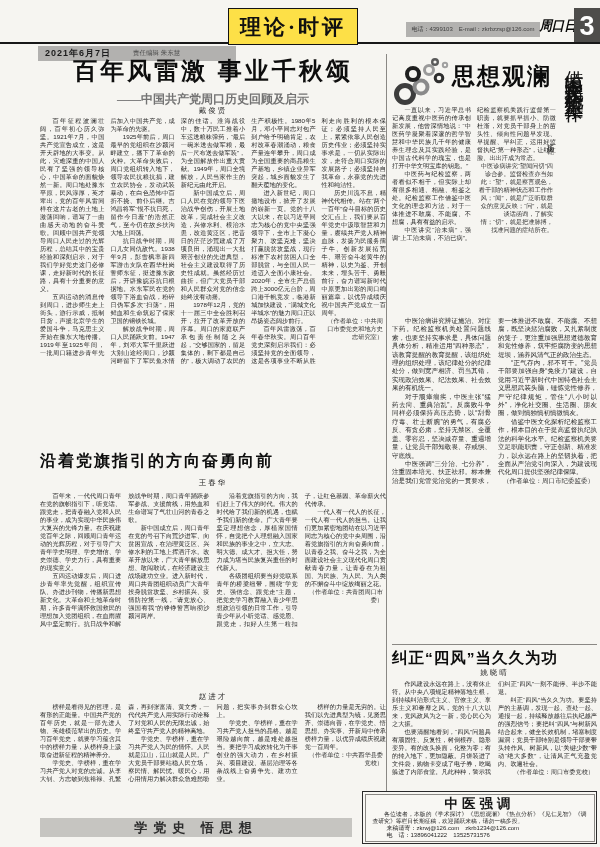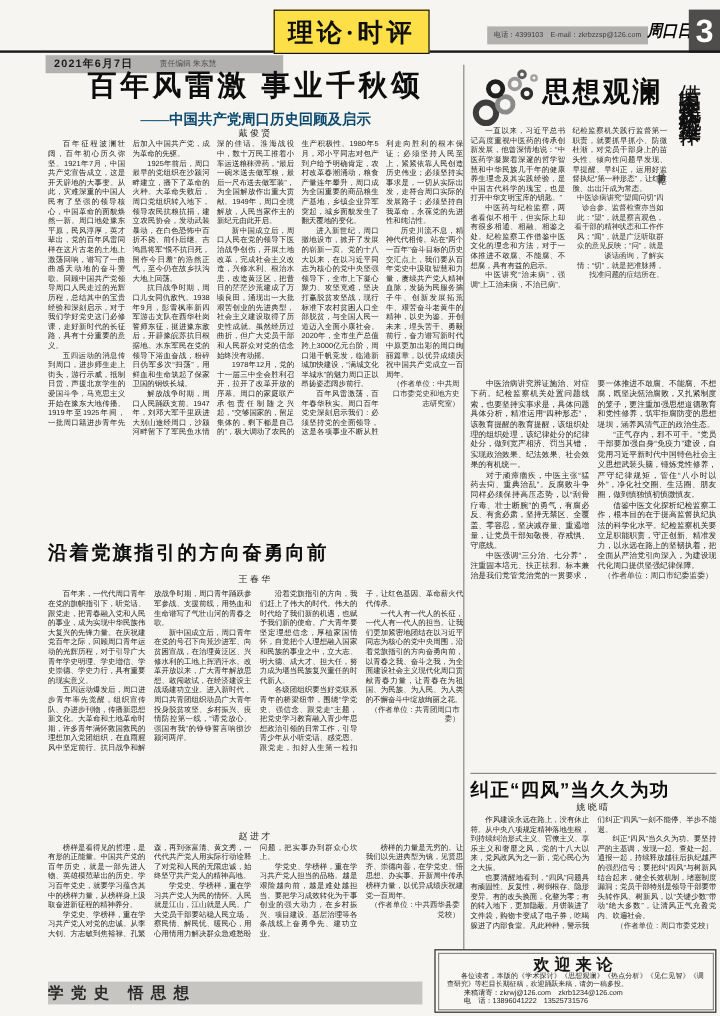--- a/index.html
+++ b/index.html
@@ -22,37 +22,37 @@
      display:flex;align-items:center;justify-content:center;font-size:27px;font-weight:bold;}
   .hdr-rule{position:absolute;left:0;top:42px;width:600px;height:1.6px;background:#181818;}
   
   .cols{position:absolute;column-fill:balance;text-align:justify;color:#262626;}
   .cols p{margin:0;text-indent:2em;}
   .cols p:last-child{text-align:right;text-indent:0;padding-right:3px;color:#333;}
   
   .main-title{position:absolute;left:40px;top:55px;width:346px;text-align:center;font-size:24px;
      font-weight:900;letter-spacing:3px;color:#0d0d0d;white-space:nowrap;}
   .main-subtitle{position:absolute;left:40px;top:91px;width:346px;text-align:center;
-     font-family:"Liberation Serif",serif;font-weight:bold;font-size:12px;color:#0c4a6e;}
+     font-family:"Liberation Serif",serif;font-weight:bold;font-size:12px;color:#737373;}
   .byline{position:absolute;text-align:center;font-size:7.5px;color:#2c2c2c;letter-spacing:2px;}
   .main-author{left:40px;top:106px;width:346px;}
   .main-body{left:40px;top:117px;width:346px;height:329px;column-count:5;column-gap:6px;
      font-size:6.2px;line-height:8px;}
   .youth-title{position:absolute;left:40px;top:451px;width:346px;text-align:left;font-size:16px;
      font-weight:900;letter-spacing:2px;color:#0d0d0d;white-space:nowrap;}
   .youth-author{left:40px;top:478px;width:346px;}
   .youth-body{left:40px;top:492px;width:346px;height:174px;column-count:4;column-gap:7px;
      font-size:6.2px;line-height:8px;}
   .model-title{position:absolute;left:40px;top:670px;width:346px;text-align:center;font-size:17px;
      font-weight:900;letter-spacing:2px;color:#0d0d0d;white-space:nowrap;}
   .model-author{left:40px;top:692px;width:346px;}
   .model-body{left:40px;top:703px;width:346px;height:109px;column-count:4;column-gap:7px;
      font-size:6.2px;line-height:8px;}
   .banner{position:absolute;left:40px;top:818px;width:312px;height:19px;background:#c6c5c1;
-     display:flex;align-items:center;font-size:13px;font-weight:900;
+     display:flex;align-items:center;justify-content:center;font-size:13px;font-weight:900;
      letter-spacing:6px;color:#2c2c2c;}
   
   .v-divider{position:absolute;left:386px;top:54px;width:1px;height:758px;background:#8a8884;}
   
   .rings{position:absolute;left:392px;top:57px;width:60px;height:48px;}
   .sx-label{position:absolute;left:452px;top:61px;width:108px;font-family:"Liberation Serif",serif;
      font-size:23px;font-weight:900;letter-spacing:2px;color:#0c0c0c;white-space:nowrap;}
   .sx-vtitle{position:absolute;left:561px;top:56px;height:262px;writing-mode:vertical-rl;
      font-family:"Liberation Serif",serif;font-size:19px;letter-spacing:2.5px;color:#101010;}
   .sx-vauthor{position:absolute;left:545px;top:138px;writing-mode:vertical-rl;font-size:7px;color:#333;letter-spacing:2px;}
@@ -171,20 +171,20 @@
   <div class="byline sf-author">姚晓晴</div>
   <div class="cols sf-body">
       <p>作风建设永远在路上，没有休止符。从中央八项规定精神落地生根，到持续纠治形式主义、官僚主义、享乐主义和奢靡之风，党的十八大以来，党风政风为之一新，党心民心为之大振。</p>
       <p>也要清醒地看到，“四风”问题具有顽固性、反复性，树倒根存、隐形变异。有的改头换面，化整为零；有的转入地下，更加隐蔽。月饼装进了文件袋，购物卡变成了电子券，吃喝躲进了内部食堂。凡此种种，警示我们纠正“四风”一刻不能停、半步不能退。</p>
       <p>纠正“四风”当久久为功。要坚持严的主基调，发现一起、查处一起、通报一起，持续释放越往后执纪越严的强烈信号；要把纠“四风”与树新风结合起来，健全长效机制，堵塞制度漏洞；党员干部特别是领导干部要带头转作风、树新风，以“关键少数”带动“绝大多数”，让清风正气充盈党内、吹遍社会。</p>
       <p>（作者单位：周口市委党校）</p>
     </div>
 
   <div class="welcome">
     <div class="welcome-inner">
-      <div class="welcome-title">欢迎来论</div>
+      <div class="welcome-title">中医强调</div>
       <p class="welcome-body">各位读者，本版的《学术探讨》《思想观澜》《热点分析》《见仁见智》《调查研究》等栏目长期征稿，欢迎踊跃来稿，请勿一稿多投。</p>
       <p class="welcome-line">来稿请寄：zkrwj@126.com　zkrb1234@126.com</p>
       <p class="welcome-line">电　话：13896041222　13525731576</p>
     </div>
   </div>
 
 </div>
 
 </body></html>

